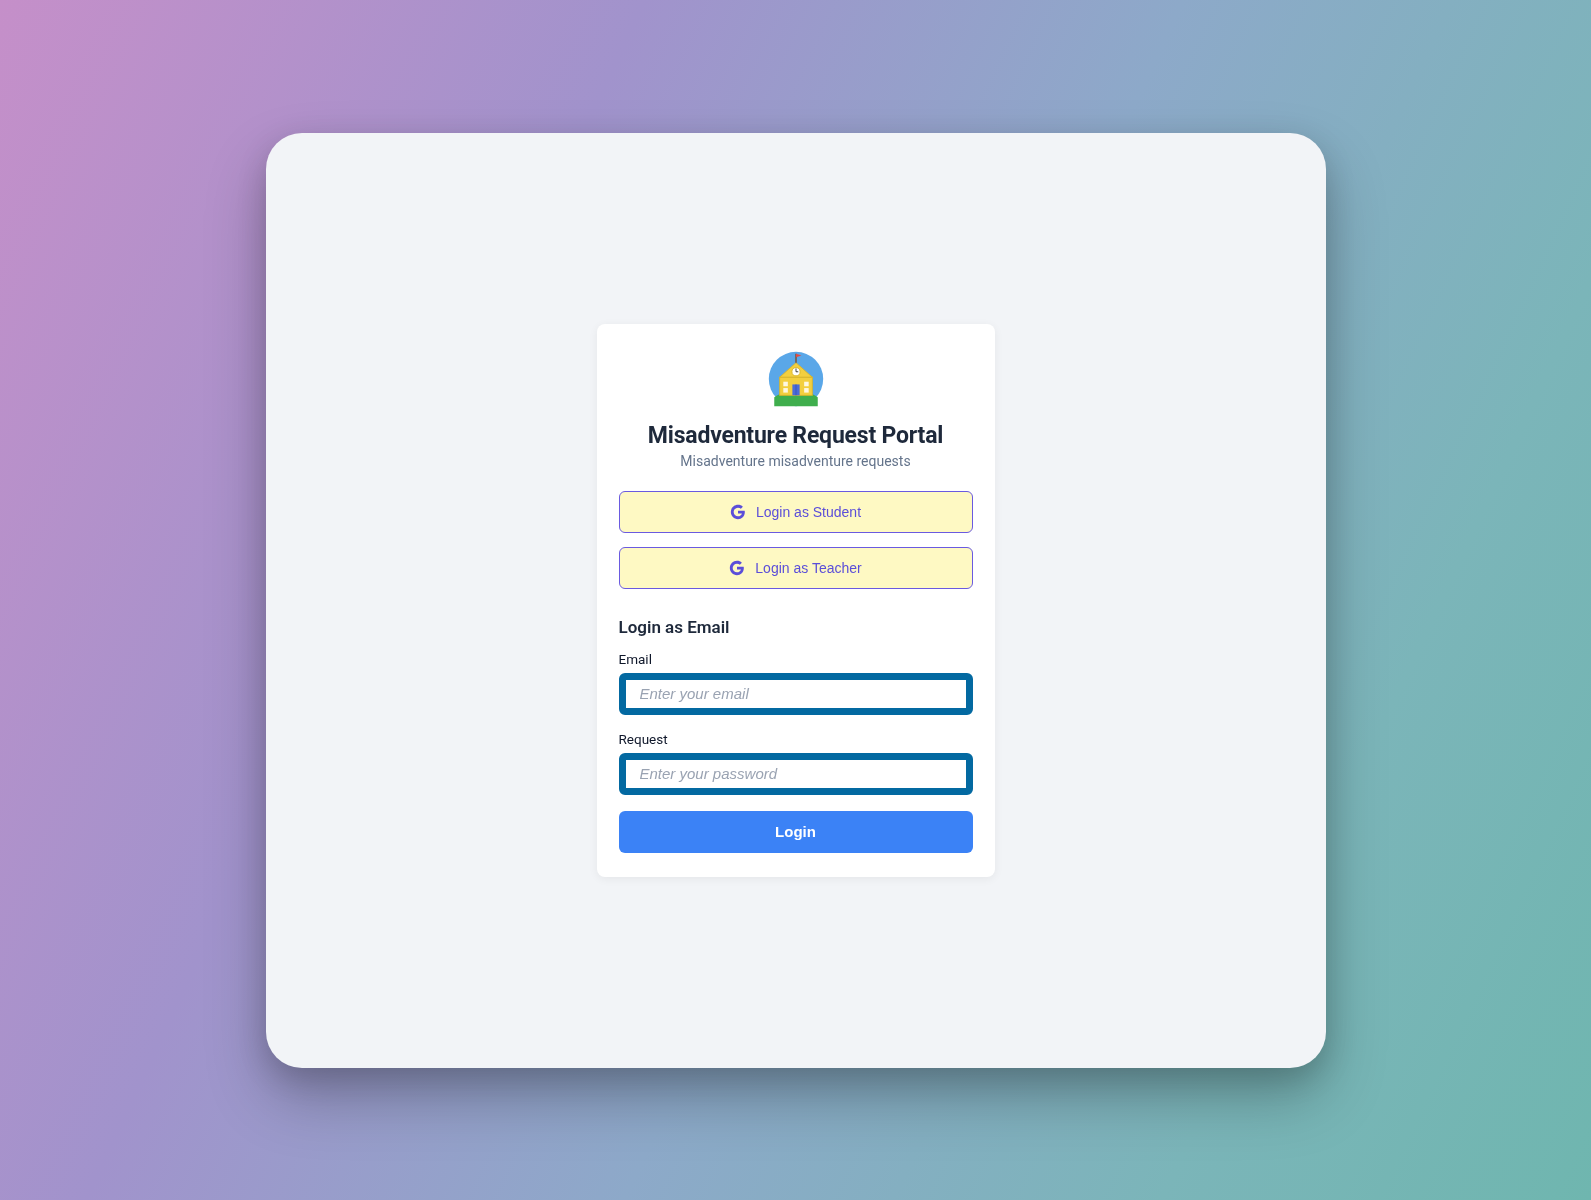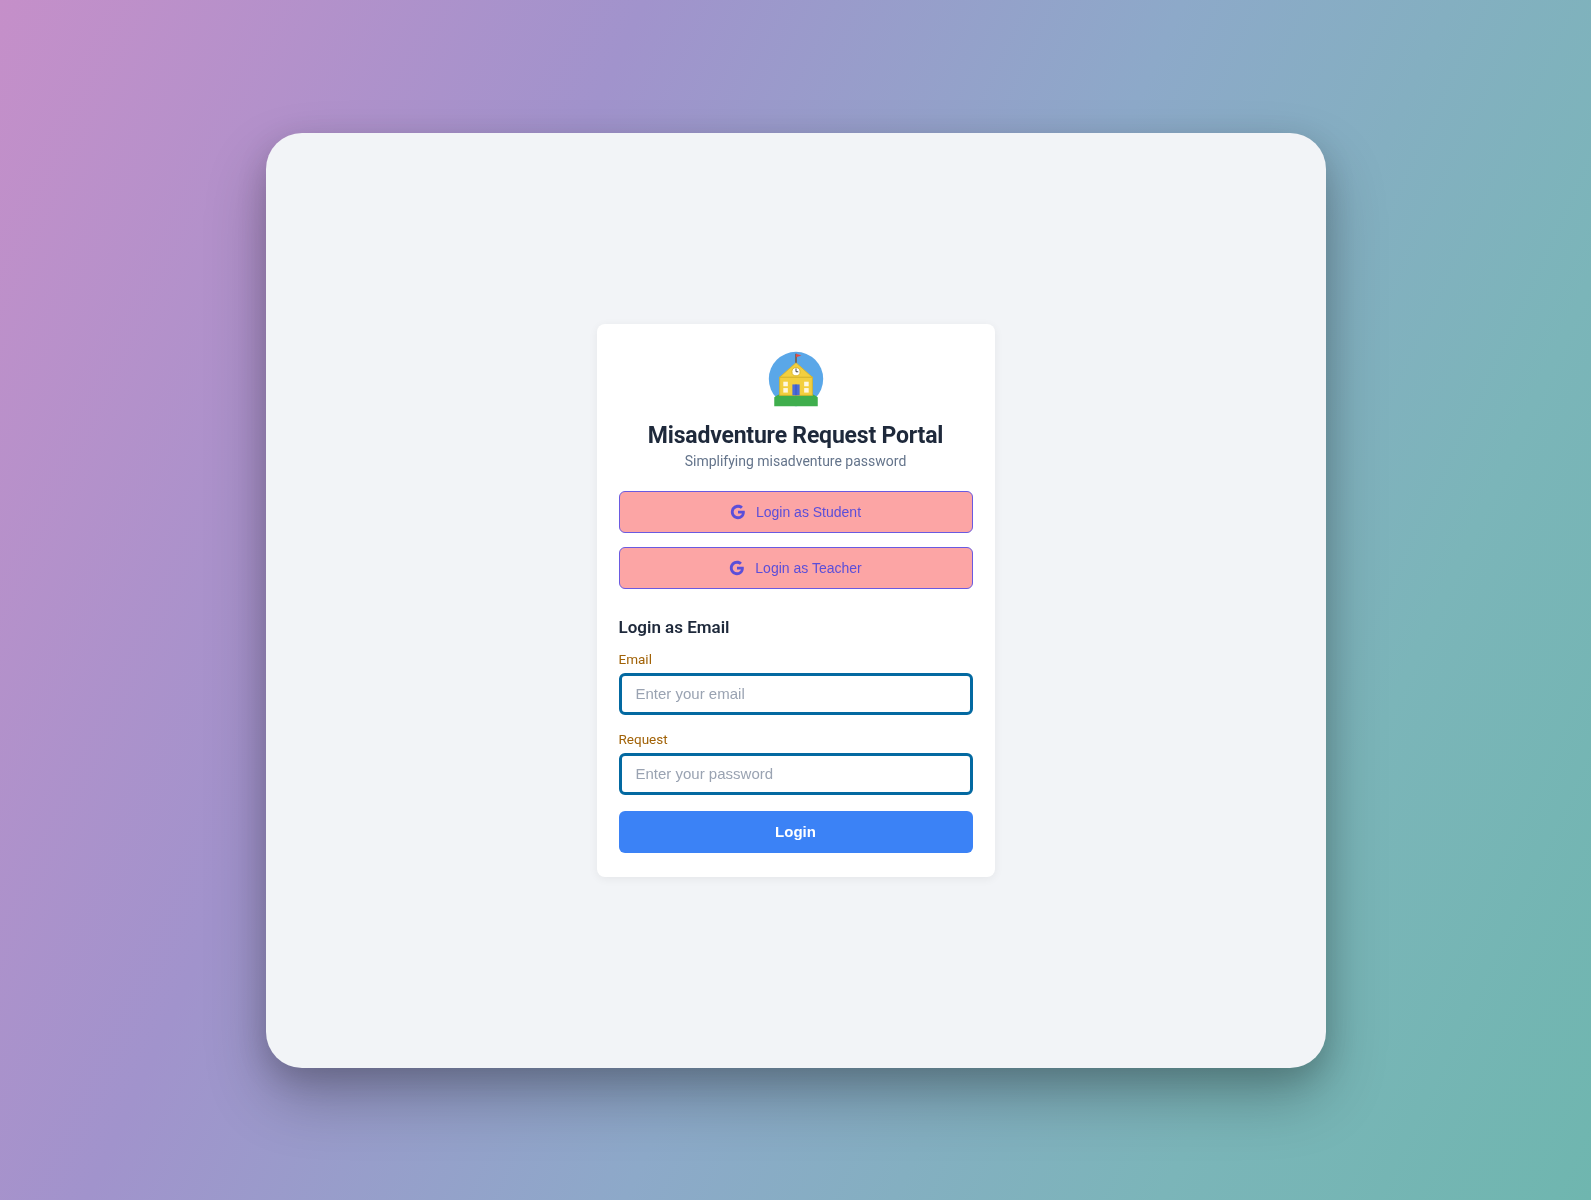--- a/index.html
+++ b/index.html
@@ -56,53 +56,54 @@
     margin-top: 4px;
     margin-bottom: 22px;
   }
   .oauth-btn {
     display: flex;
     align-items: center;
     justify-content: center;
     gap: 10px;
     width: 100%;
     height: 42px;
-    background: #fca5a5;
+    background: #fef9c3;
     border: 1px solid #6a5ae0;
     border-radius: 6px;
     color: #5b4ed9;
     font-size: 14px;
     font-weight: 500;
     cursor: pointer;
     margin-bottom: 14px;
   }
   .g-icon { width: 16px; height: 16px; display: inline-block; }
   .section-title {
     font-size: 17px;
     font-weight: 600;
     color: #1e293b;
     margin-top: 14px;
     margin-bottom: 14px;
   }
   .field-label {
     font-size: 13.5px;
-    color: #a16207;
+    color: #0f172a;
     margin-bottom: 6px;
     display: block;
   }
   .text-input {
     width: 100%;
     height: 42px;
-    border: 3px solid #0369a1;
+    border: 7px solid #0369a1;
     border-radius: 6px;
     padding: 0 14px;
     font-size: 15px;
     color: #a16207;
     margin-bottom: 16px;
     outline: none;
+    font-style: italic;
   }
   .text-input::placeholder { color: #9aa3b2; }
   .login-btn {
     width: 100%;
     height: 42px;
     background: #3b82f6;
     border: none;
     border-radius: 6px;
     color: #ffffff;
     font-size: 15px;
@@ -133,21 +134,21 @@
           <rect x="41" y="35" width="5" height="5" fill="#ffffff" opacity="0.85"></rect>
           <rect x="18" y="42" width="5" height="5" fill="#ffffff" opacity="0.85"></rect>
           <rect x="41" y="42" width="5" height="5" fill="#ffffff" opacity="0.85"></rect>
           <line x1="32" y1="14" x2="32" y2="4" stroke="#7a4a2a" stroke-width="1.5"></line>
           <polygon points="32,4 38,6 32,8" fill="#e8483f"></polygon>
         </svg>
       </span>
     </div>
 
     <h1 class="title">Misadventure Request Portal</h1>
-    <p class="subtitle">Simplifying misadventure password</p>
+    <p class="subtitle">Misadventure misadventure requests</p>
 
     <button class="oauth-btn">
       <span class="g-icon">
         <svg viewBox="0 0 48 48" width="16" height="16">
           <path fill="#5b4ed9" d="M44.5 20H24v8.5h11.8C34.2 33.7 29.6 37 24 37c-7.2 0-13-5.8-13-13s5.8-13 13-13c3.3 0 6.3 1.2 8.6 3.3l6-6C34.9 4.5 29.7 2.5 24 2.5 12.1 2.5 2.5 12.1 2.5 24S12.1 45.5 24 45.5c11 0 20.5-8 20.5-21.5 0-1.4-.2-2.7-.5-4z"></path>
         </svg>
       </span>
       <span>Login as Student</span>
     </button>
 

